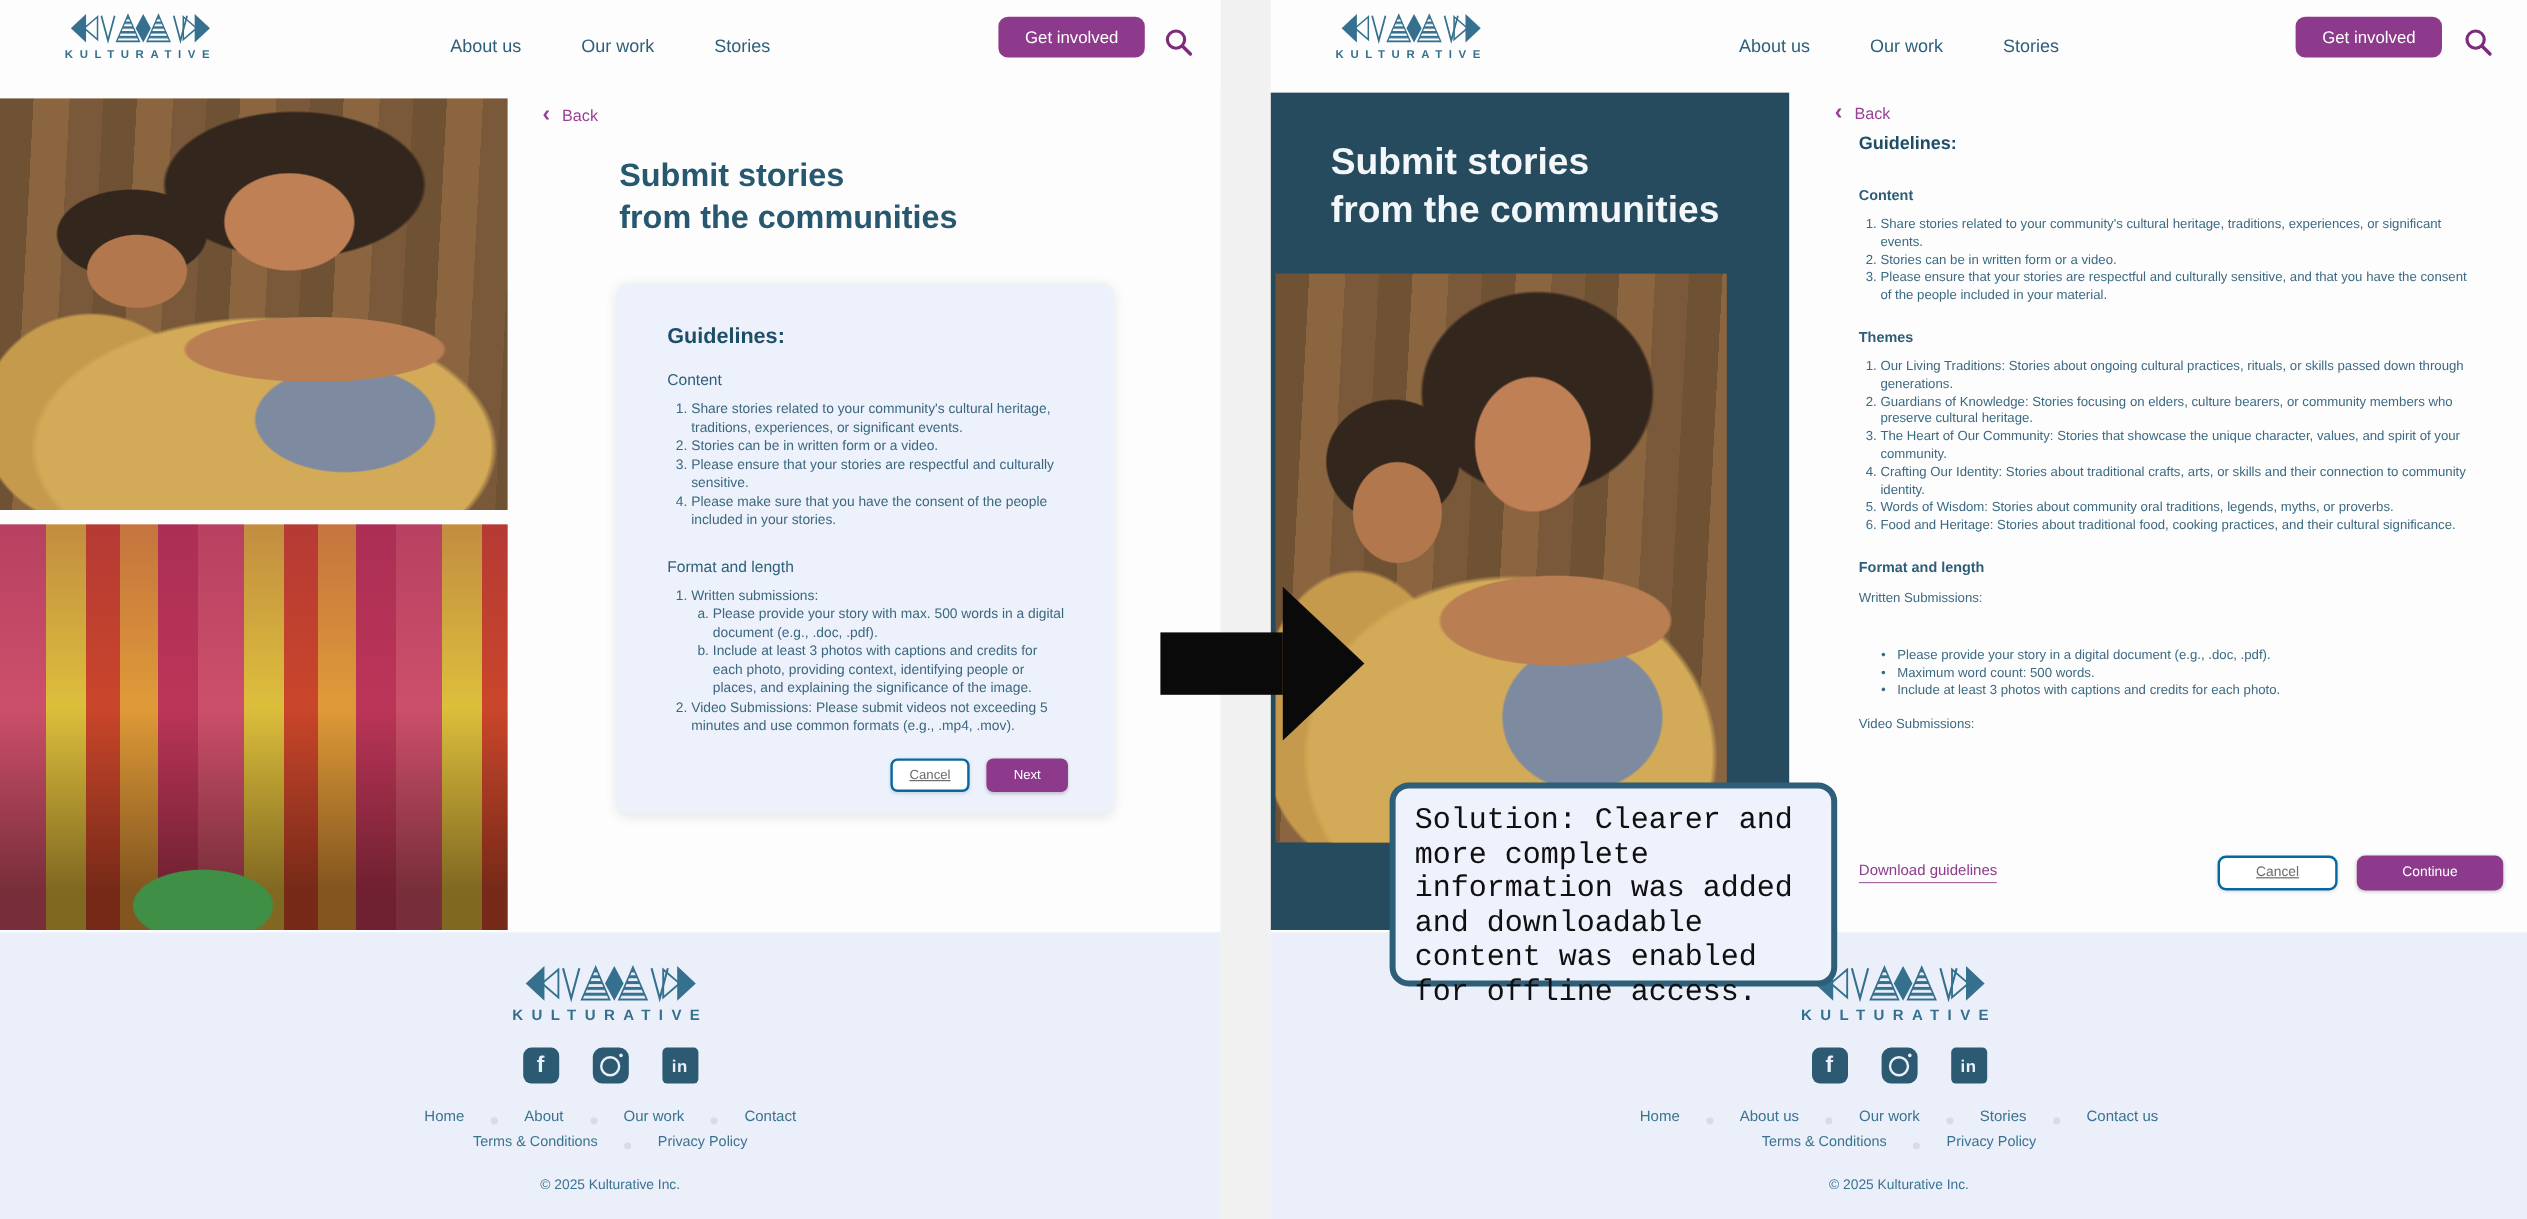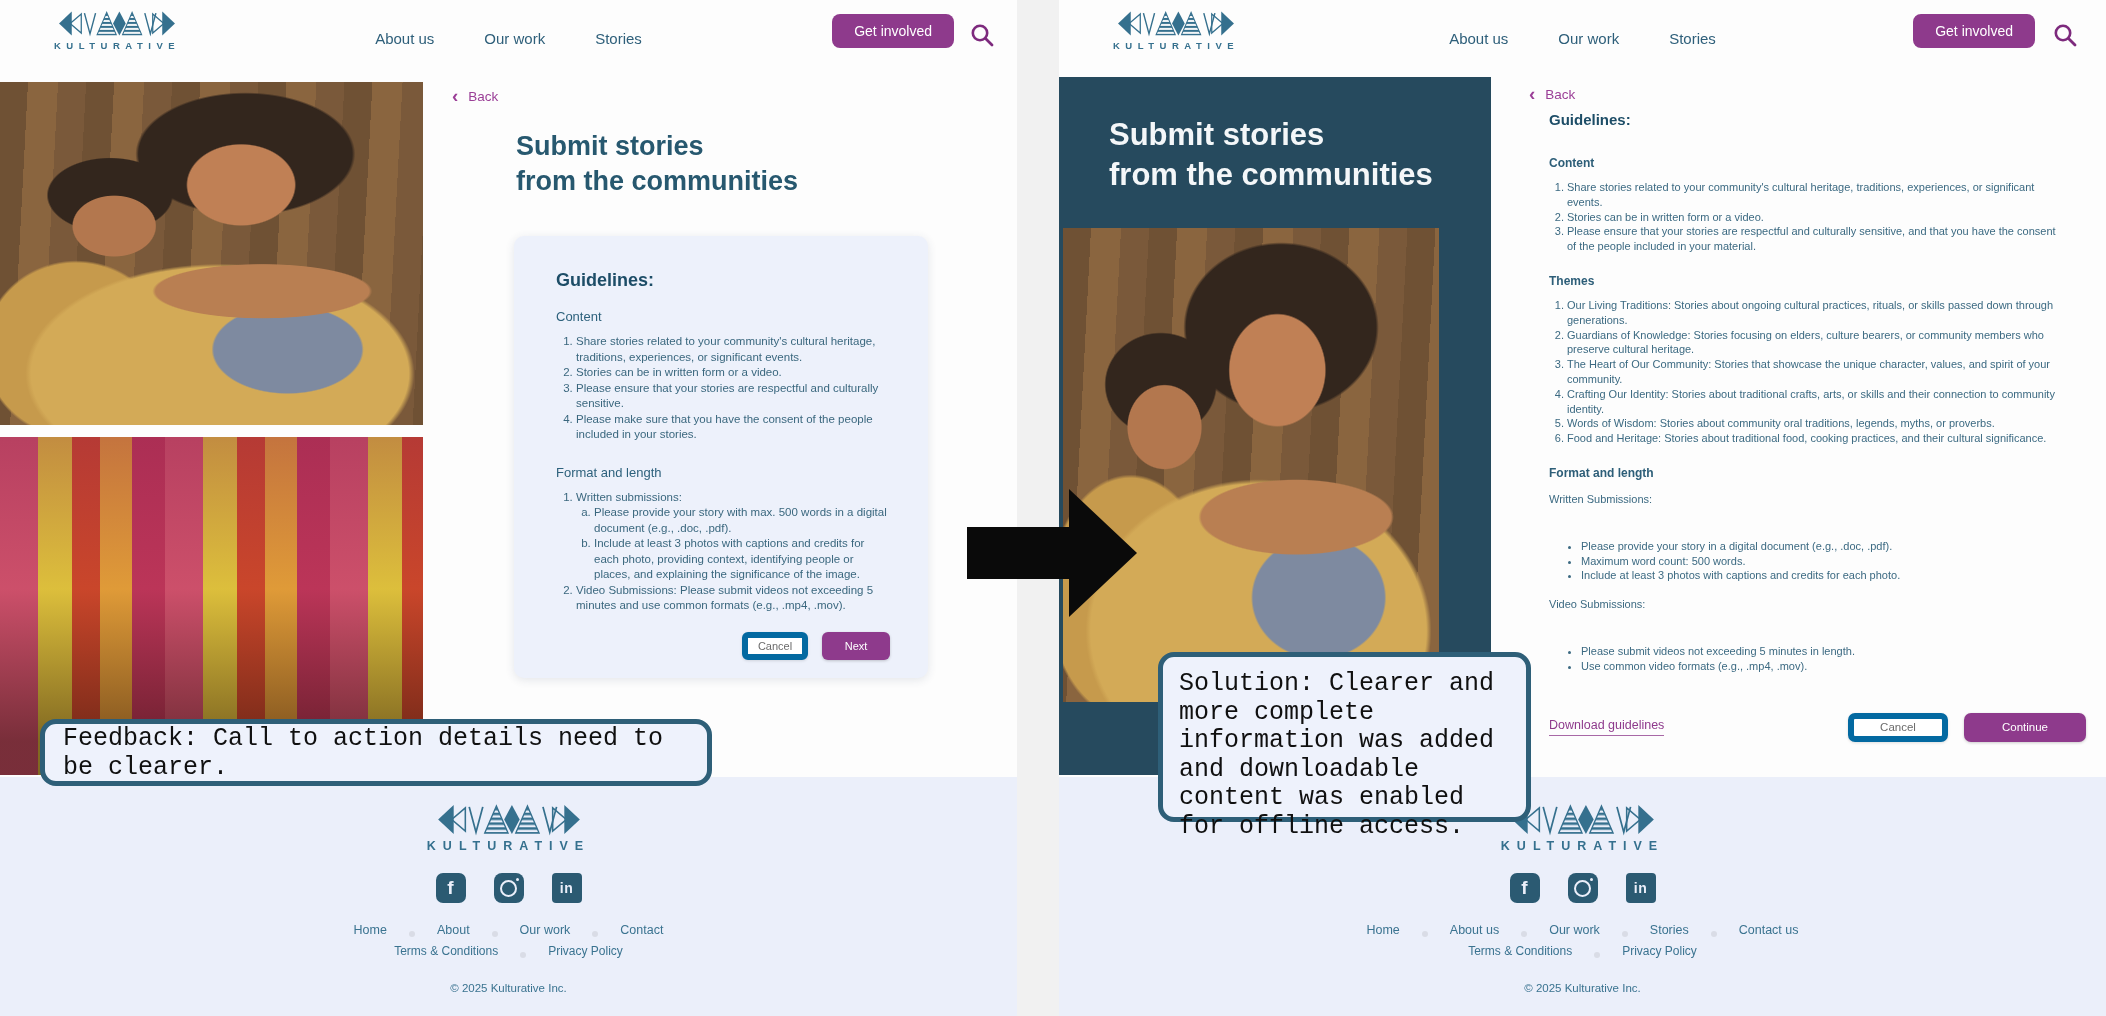--- a/index.html
+++ b/index.html
@@ -53,21 +53,21 @@
   .ltitle { position:absolute; left:516px; top:52px; font-size:27px; line-height:35px; font-weight:bold; color:#27586f; }
 
   .gcard { position:absolute; left:514px; top:159px; width:414px; height:442px; background:#edf1fb; border-radius:10px; box-shadow:0 2px 10px rgba(40,60,90,.12); padding:34px 40px 0 42px; }
   .gcard h3 { font-size:18px; color:#1d4d67; margin-bottom:18px; }
   .sec-label { font-size:13px; color:#2d617c; margin-bottom:10px; }
   .gcard ol { padding-left:20px; font-size:11.5px; line-height:15.5px; color:#3a677e; }
   .gcard ol.alpha { list-style-type:lower-alpha; padding-left:18px; margin:0; }
   .gcard .fmt { margin-top:22px; }
   .card-btns { position:absolute; right:38px; bottom:18px; display:flex; gap:14px; }
   .btn { height:28px; border-radius:6px; font-size:11px; font-family:inherit; cursor:pointer; display:flex; align-items:center; justify-content:center; }
-  .btn-ghost   { width:66px; background:#fff; border:6px solid #0369a1; color:#6b6b6b; box-shadow:0 1px 3px rgba(0,0,0,.12); }
+  .btn-ghost   { width:66px; background:#fff; border:2px solid #0369a1; color:#6b6b6b; box-shadow:0 1px 3px rgba(0,0,0,.12);text-decoration:underline; }
   .btn-primary { width:68px; background:#8e3a8c; border:none; color:#fff; box-shadow:0 1px 3px rgba(0,0,0,.2); }
 
   .callout { position:absolute; background:#eef2fc; border:5px solid #2e5f78; border-radius:16px; color:#101010; z-index:6;font-family:Liberation Mono, monospace; }
   .callout-left  { left:40px; top:642px; width:672px; height:67px; font-size:25px; display:flex; align-items:center; padding:0 18px; }
   .callout-right { left:99px; top:575px; width:373px; height:170px; font-size:25px; line-height:28.5px; padding:13px 16px; }
 
   
   .hero { position:absolute; left:0; top:0; width:432px; height:698px; background:#264a5e; }
   .rtitle { position:absolute; left:50px; top:38px; font-size:31px; line-height:40px; font-weight:bold; color:#f4f7f9; }
   .rphoto { left:4px; top:151px; width:376px; height:474px; }
@@ -191,21 +191,20 @@
             </ol>
           </li>
           <li>Video Submissions: Please submit videos not exceeding 5 minutes and use common formats (e.g., .mp4, .mov).</li>
         </ol>
         <div class="card-btns">
           <button class="btn btn-ghost">Cancel</button>
           <button class="btn btn-primary">Next</button>
         </div>
       </div>
 
-      <div class="callout callout-left">Feedback: Call to action details need to be clearer.</div>
     </div>
 
     <div class="ftr">
       <div class="logo2">
         <svg class="logo-mark-svg">
             <use href="#logo-mark"></use>
           </svg>
         <div class="logo-word">KULTURATIVE</div>
       </div>
       <div class="social">
@@ -285,24 +284,20 @@
             <li>Food and Heritage: Stories about traditional food, cooking practices, and their cultural significance.</li>
           </ol>
           <div class="rlabel fmt">Format and length</div>
           <div class="rsub">Written Submissions:</div>
           <ul>
             <li>Please provide your story in a digital document (e.g., .doc, .pdf).</li>
             <li>Maximum word count: 500 words.</li>
             <li>Include at least 3 photos with captions and credits for each photo.</li>
           </ul>
           <div class="rsub">Video Submissions:</div>
-          <ul>
-            <li>Please submit videos not exceeding 5 minutes in length.</li>
-            <li>Use common video formats (e.g., .mp4, .mov).</li>
-          </ul>
         </div>
 
         <div class="rbottom">
           <a class="dl-link">Download guidelines</a>
           <div class="rbtns">
             <button class="btn btn-ghost">Cancel</button>
             <button class="btn btn-primary">Continue</button>
           </div>
         </div>
       </div>

